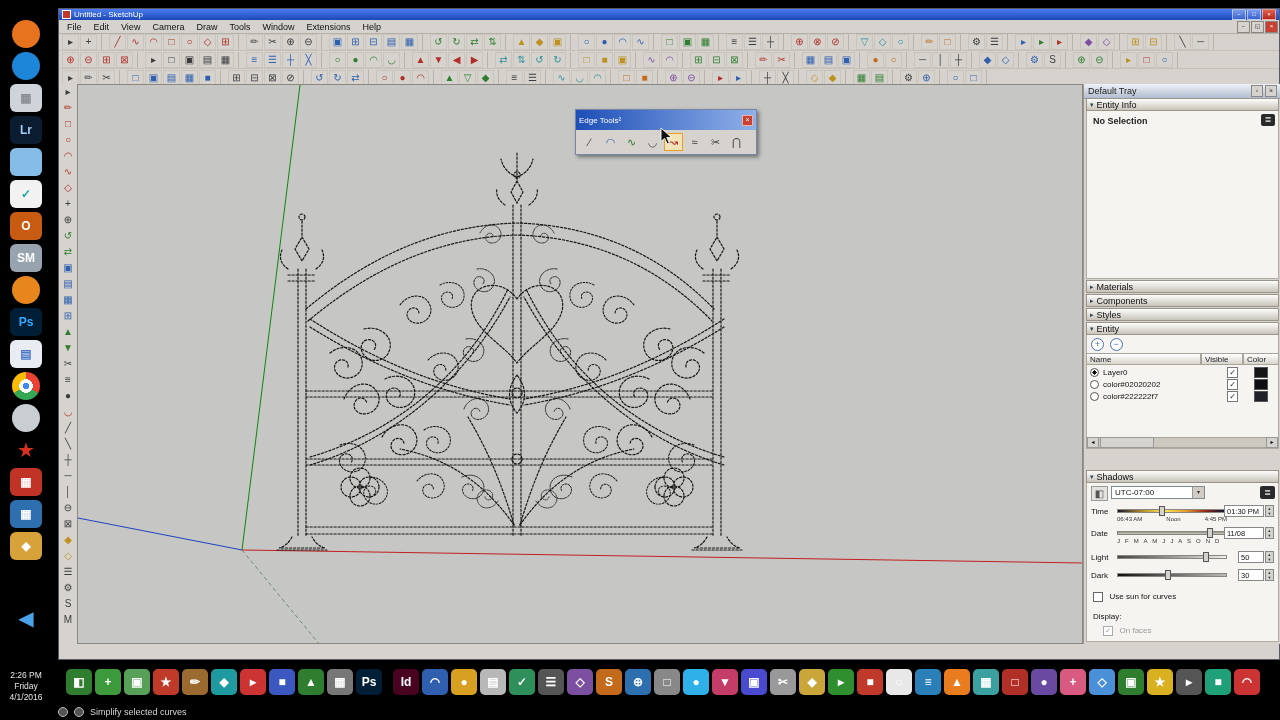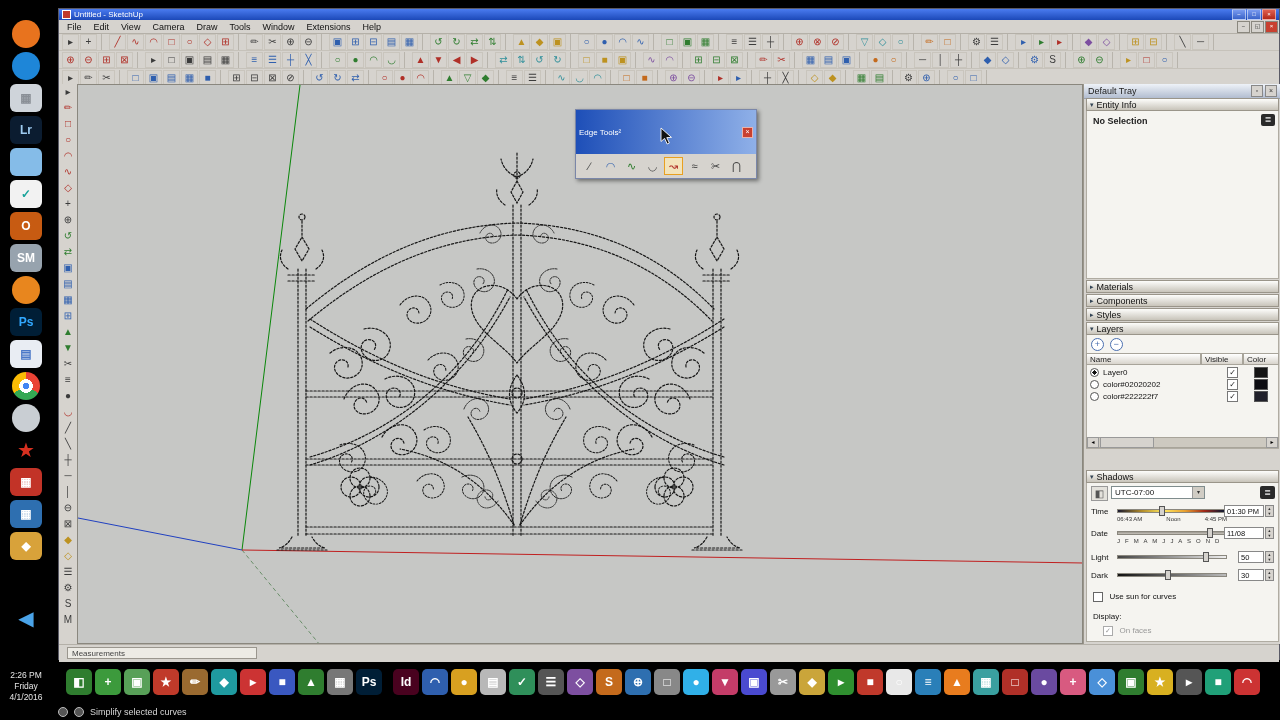--- a/index.html
+++ b/index.html
@@ -50,21 +50,21 @@
   .vicon{width:16px;height:16px;line-height:16px;font-size:10px;text-align:center;}
 
   
   #canvas{position:absolute;left:18px;top:75px;width:1006px;height:560px;background:#c6c7c5;
           border:1px solid #8a877e;box-sizing:border-box;overflow:hidden;}
 
   
   #edgetools{left:575px;top:109px;width:180px;background:#d6d3ce;border:1px solid #7a86a8;
              box-shadow:2px 2px 4px rgba(0,0,0,.45);}
   .ettitle{height:12px;background:linear-gradient(90deg,#1e4fb8,#8fb0e8);color:#fff;font-size:8px;
-           display:flex;align-items:center;padding:16px 3px;}
+           display:flex;align-items:center;padding:4px 3px;}
   .etclose{margin-left:auto;width:9px;height:9px;background:#c84030;color:#fff;font-size:7px;
            line-height:8px;text-align:center;border:1px solid rgba(255,255,255,.6);}
   .etbody{display:flex;gap:2px;padding:3px 4px;}
   .etbtn{width:17px;height:16px;line-height:16px;text-align:center;font-size:11px;border:1px solid transparent;}
   .etbtn.active{border:1px solid #e8a020;background:#f2e3ba;}
   #cursor{left:660px;top:127px;}
 
   
   #tray{position:absolute;left:1024px;top:75px;width:198px;height:560px;background:#d6d3ce;
         border-left:1px solid #9a968c;box-sizing:border-box;font-size:9px;}
@@ -603,21 +603,21 @@
       <div class="shead" style="top:210px">
         <span class="sarrow">▸</span>
         <span>Components</span>
       </div>
       <div class="shead" style="top:224px">
         <span class="sarrow">▸</span>
         <span>Styles</span>
       </div>
       <div class="shead" style="top:238px">
         <span class="sarrow">▾</span>
-        <span>Layers</span>
+        <span>Entity</span>
       </div>
 
       <div class="tpanel" style="top:251px;height:114px">
         <div style="position:absolute;left:4px;top:3px">
           <span class="cirbtn">+</span>
           <span class="cirbtn">−</span>
         </div>
       </div>
       <div class="colhead" style="top:269px">
         <span class="colcell" style="flex:1">Name</span>
@@ -717,23 +717,20 @@
         <div class="srow" style="top:128px;left:6px">
           <span class="cblabel">Display:</span>
         </div>
         <div class="srow" style="top:142px;left:16px">
           <span class="cbox gray">✓</span>
           <span class="cblabel gray">On faces</span>
         </div>
       </div>
     </div>
 
-    <div id="statusbar">
-      <span id="measure">Measurements</span>
-    </div>
   </div>
 
   <div id="edgetools" class="abs">
     <div class="ettitle">
       <span>Edge Tools²</span>
       <span class="etclose">×</span>
     </div>
     <div class="etbody" id="etbtns">
         <div class="etbtn" style="color: rgb(68, 68, 68);">∕</div>
         <div class="etbtn" style="color: rgb(47, 95, 174);">◠</div>

